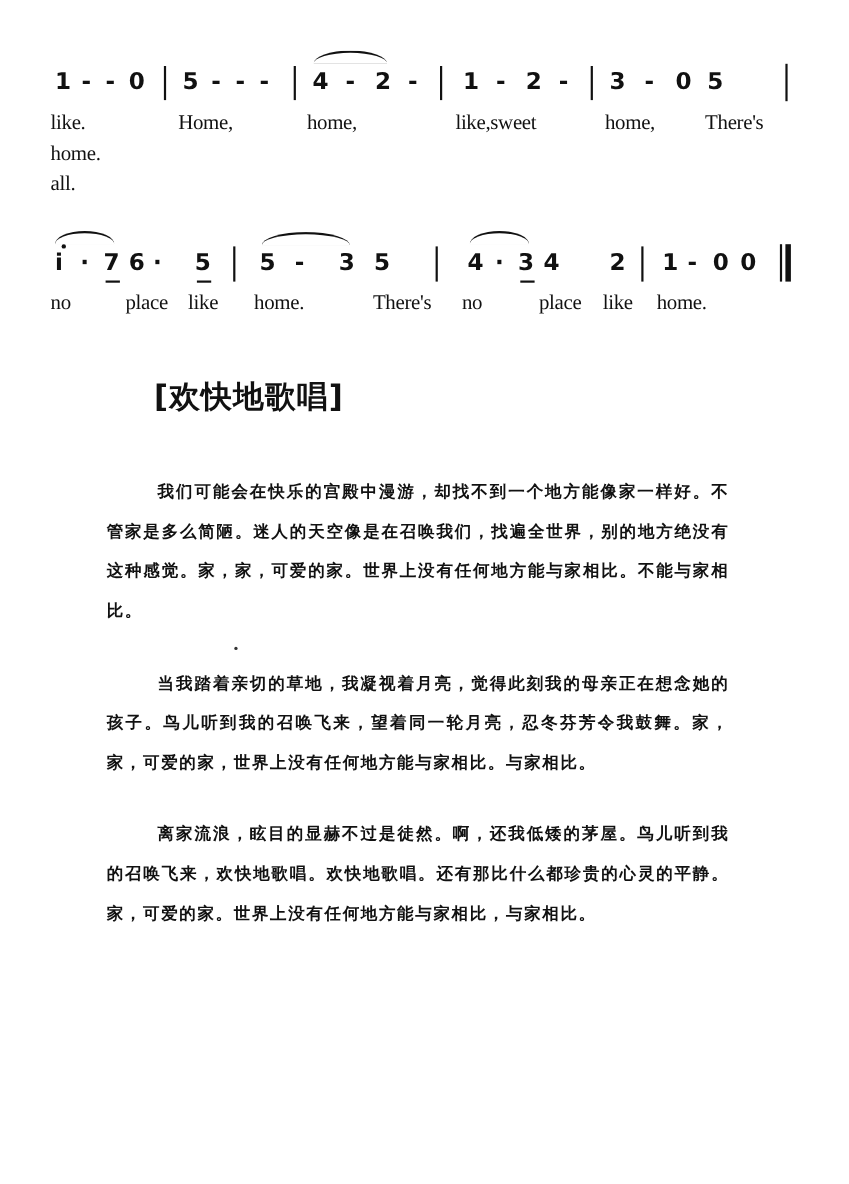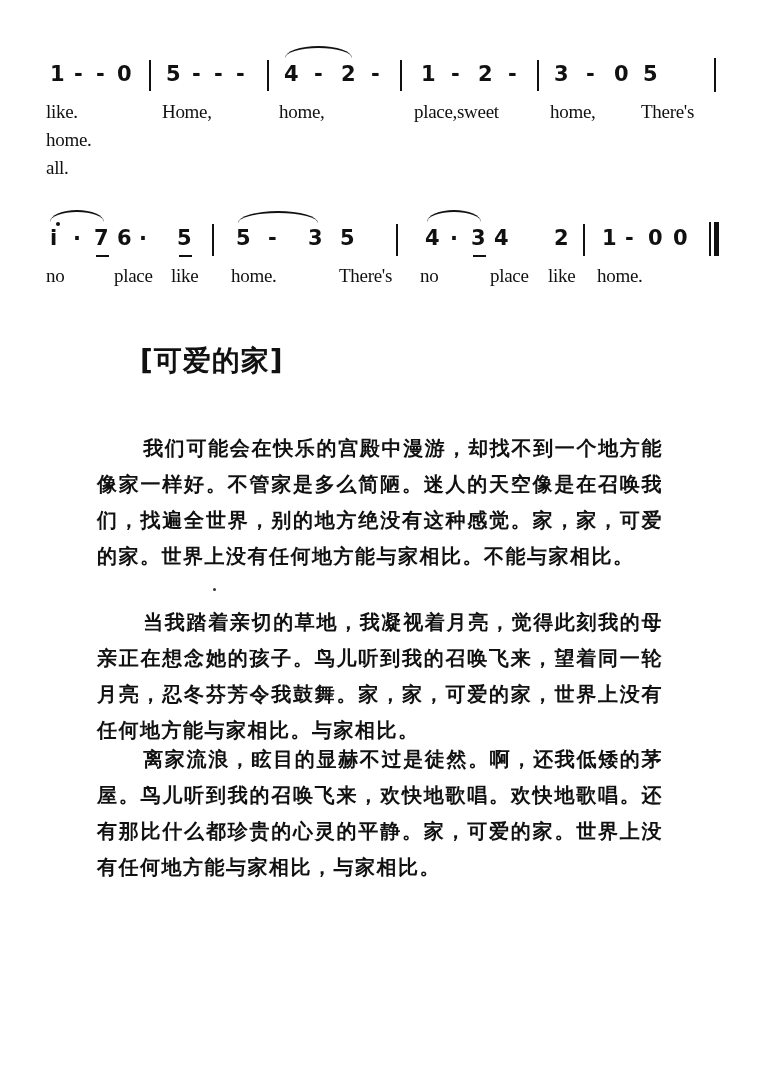--- a/index.html
+++ b/index.html
@@ -6,21 +6,21 @@
     body { width: 772px; height: 1076px; position: relative; overflow: hidden; color: #111; }
     .note { position: absolute; font-family: "DejaVu Sans", sans-serif; font-weight: bold; font-size: 21px; line-height: 1; }
     .lyric { position: absolute; font-family: "Liberation Serif", serif; font-size: 19px; line-height: 1; letter-spacing: -0.3px; }
     .bar { position: absolute; width: 2px; background: #111; }
     .dbar { position: absolute; width: 5px; background: #111; }
     .dbar::before { content: ""; position: absolute; left: -5px; top: 0; width: 2px; height: 100%; background: #111; }
     .slur { position: absolute; height: 10px; border-top: 2px solid #111; border-radius: 50% 50% 0 0 / 100% 100% 0 0; }
     .uline { position: absolute; height: 2px; background: #111; }
     .hdot { position: absolute; width: 4px; height: 4px; border-radius: 50%; background: #111; }
     .heading { position: absolute; left: 140px; top: 342px; font-family: "DejaVu Sans", sans-serif; font-weight: bold; font-size: 28px; letter-spacing: 1px; }
-    .para { position: absolute; left: 97px; width: 566px; font-family: Liberation Serif, serif; font-weight: bold; font-size: 20px; line-height: 36px; letter-spacing: 1.5px; text-align: justify; margin: 0; }
+    .para { position: absolute; left: 97px; width: 566px; font-family: Liberation Serif, serif; font-weight: bold; font-size: 15px; line-height: 36px; letter-spacing: 1.5px; text-align: justify; margin: 0; }
     .para .indent { display: inline-block; width: 46px; }
     .stray { position: absolute; left: 213px; top: 588px; width: 3px; height: 3px; background: #333; border-radius: 50%; }
   </style>
 </head>
 <body>
 
 <div>
 
   <span class="note" style="left:50px;top:64px">1</span>
   <span class="note" style="left:74px;top:64px">-</span>
@@ -49,21 +49,21 @@
 
   <span class="note" style="left:554px;top:64px">3</span>
   <span class="note" style="left:586px;top:64px">-</span>
   <span class="note" style="left:614px;top:64px">0</span>
   <span class="note" style="left:643px;top:64px">5</span>
   <div class="bar" style="left:714px;top:58px;height:34px"></div>
 
   <span class="lyric" style="left:46px;top:102px">like.</span>
   <span class="lyric" style="left:162px;top:102px">Home,</span>
   <span class="lyric" style="left:279px;top:102px">home,</span>
-  <span class="lyric" style="left:414px;top:102px">place,sweet</span>
+  <span class="lyric" style="left:414px;top:102px">like,sweet</span>
   <span class="lyric" style="left:550px;top:102px">home,</span>
   <span class="lyric" style="left:641px;top:102px">There's</span>
   <span class="lyric" style="left:46px;top:130px">home.</span>
   <span class="lyric" style="left:46px;top:158px">all.</span>
 </div>
 
 <div>
 
   <div class="slur" style="left:50px;top:210px;width:54px"></div>
   <div class="hdot" style="left:56px;top:222px"></div>
@@ -103,19 +103,19 @@
   <span class="lyric" style="left:114px;top:266px">place</span>
   <span class="lyric" style="left:171px;top:266px">like</span>
   <span class="lyric" style="left:231px;top:266px">home.</span>
   <span class="lyric" style="left:339px;top:266px">There's</span>
   <span class="lyric" style="left:420px;top:266px">no</span>
   <span class="lyric" style="left:490px;top:266px">place</span>
   <span class="lyric" style="left:548px;top:266px">like</span>
   <span class="lyric" style="left:597px;top:266px">home.</span>
 </div>
 
-<div class="heading">[可爱的家]</div>
+<div class="heading">[欢快地歌唱]</div>
 
 <p class="para" style="top:430px"><span class="indent"></span><span>我们可能会在快乐的宫殿中漫游，却找不到一个地方能像家一样好。不管家是多么简陋。迷人的天空像是在召唤我们，找遍全世界，别的地方绝没有这种感觉。家，家，可爱的家。世界上没有任何地方能与家相比。不能与家相比。</span></p>
 <p class="para" style="top:604px"><span class="indent"></span><span>当我踏着亲切的草地，我凝视着月亮，觉得此刻我的母亲正在想念她的孩子。鸟儿听到我的召唤飞来，望着同一轮月亮，忍冬芬芳令我鼓舞。家，家，可爱的家，世界上没有任何地方能与家相比。与家相比。</span></p>
 <p class="para" style="top:741px"><span class="indent"></span><span>离家流浪，眩目的显赫不过是徒然。啊，还我低矮的茅屋。鸟儿听到我的召唤飞来，欢快地歌唱。欢快地歌唱。还有那比什么都珍贵的心灵的平静。家，可爱的家。世界上没有任何地方能与家相比，与家相比。</span></p>
 
 <div class="stray"></div>
 
 </body></html>

